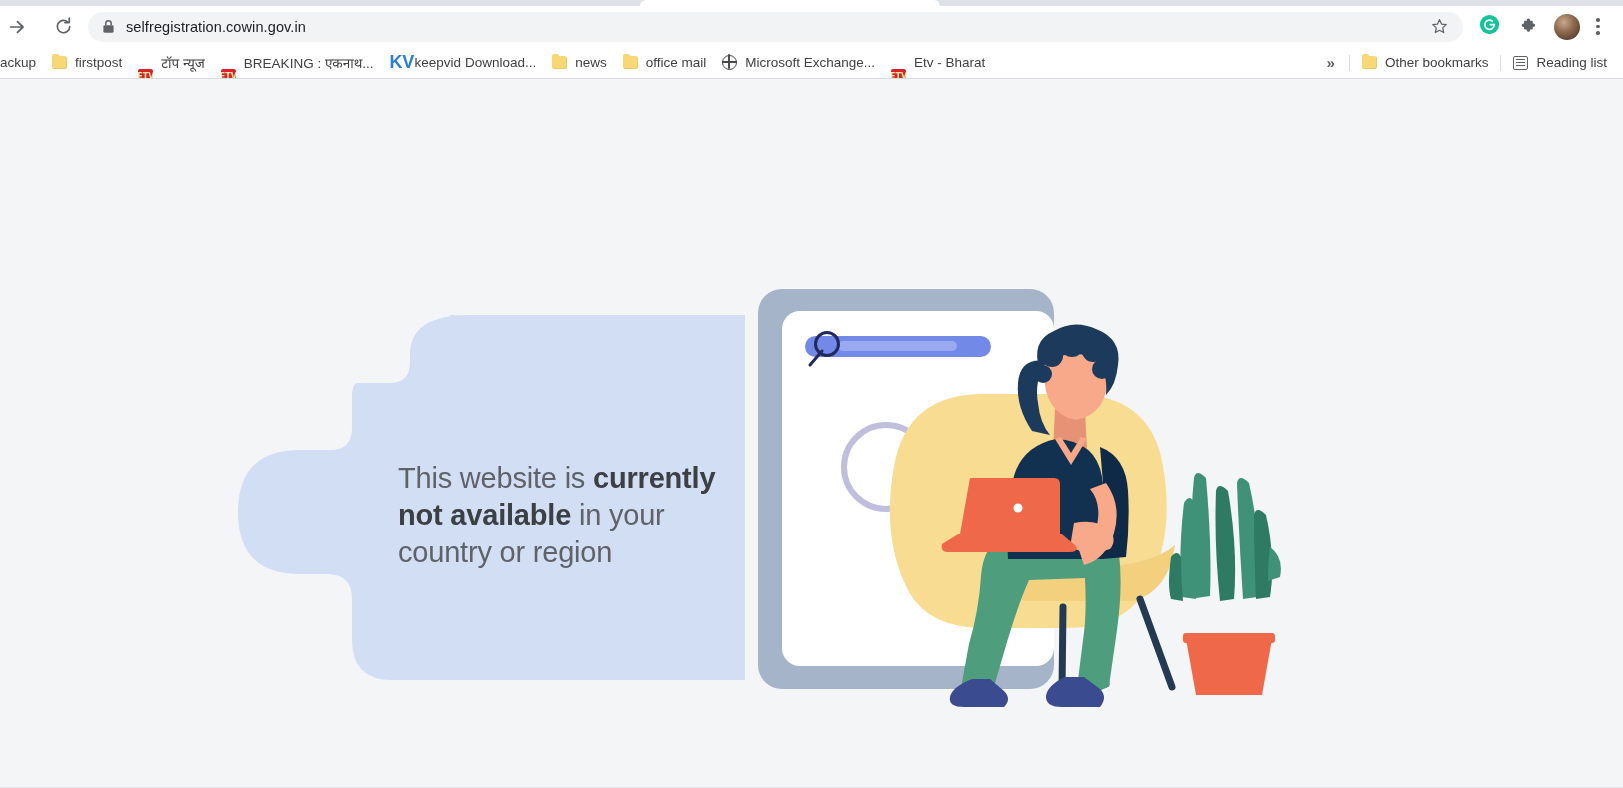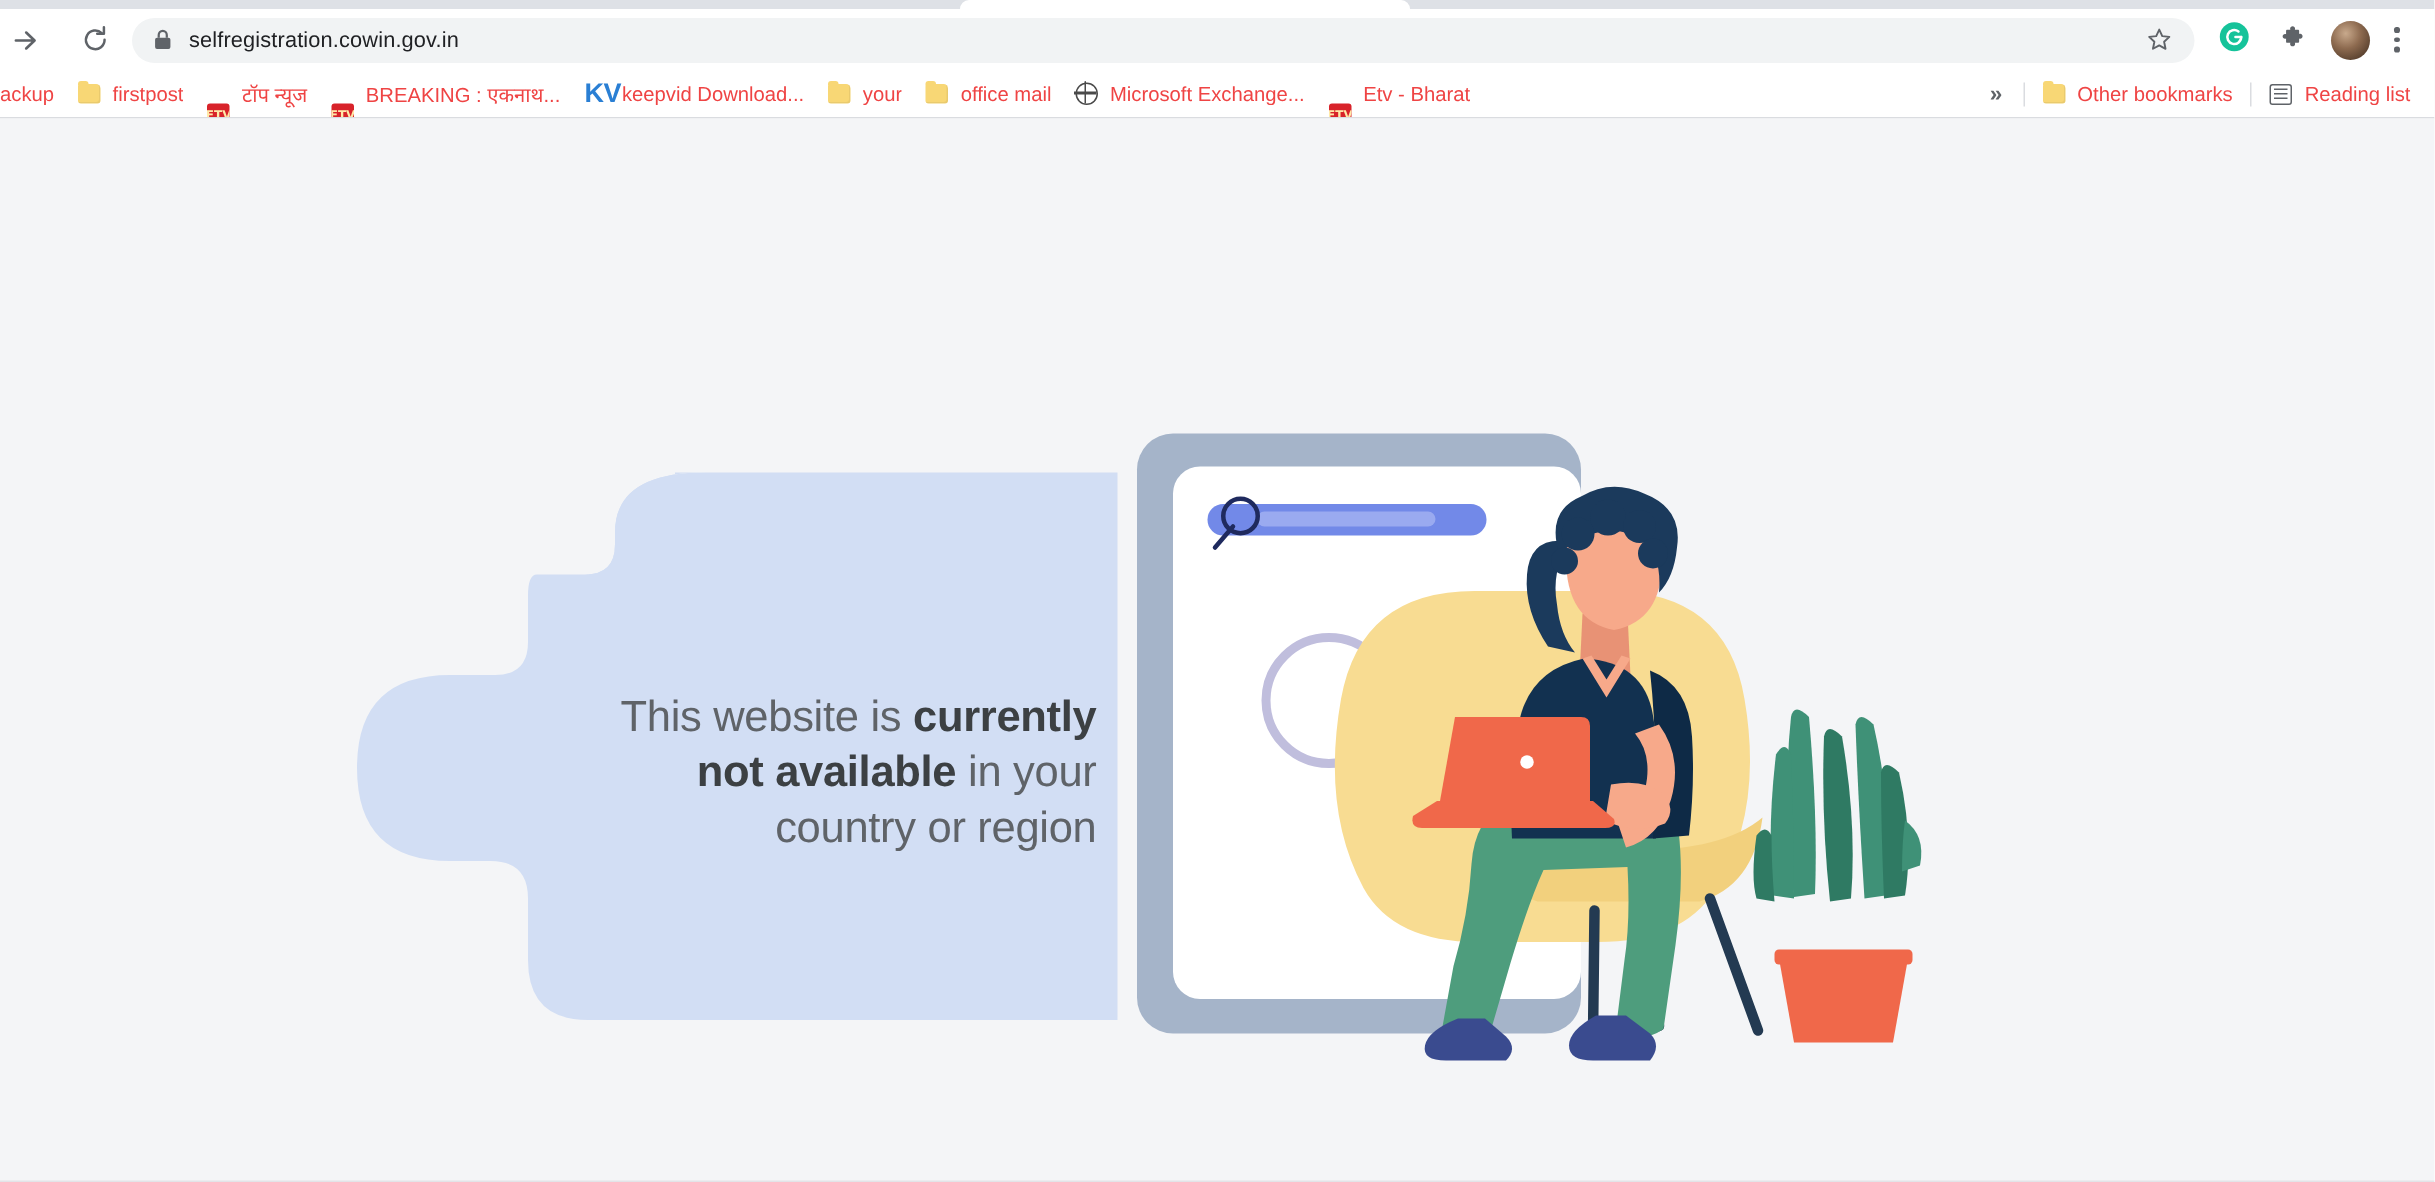--- a/index.html
+++ b/index.html
@@ -115,21 +115,21 @@
     display: flex;
     align-items: center;
     height: 24px;
     padding: 0 8px;
     border-radius: 4px;
     flex: 0 0 auto;
     max-width: 185px;
   }
   .bm-label {
     font-size: 13.5px;
-    color: #ef4444;
+    color: #404040;
     white-space: nowrap;
     overflow: hidden;
     text-overflow: ellipsis;
   }
   .bm-ico { flex: 0 0 auto; margin-right: 8px; display: flex; align-items: center; }
   .fav-folder {
     width: 15px; height: 13px;
     background: #f8d775;
     border-radius: 1.5px 3px 2px 2px;
     position: relative;
@@ -195,24 +195,24 @@
 
   .illustration {
     position: absolute;
     left: 0; top: 0;
     width: 1623px;
     height: 709px;
   }
 
   .msg {
     position: absolute;
-    left: 376px;
+    left: 398px;
     top: 381px;
     width: 355px;
-    text-align: right;
+    text-align: left;
     font-size: 29px;
     line-height: 37px;
     color: #5f6368;
     letter-spacing: -0.2px;
   }
   .msg b { color: #3c4043; font-weight: bold; }
 </style>
 </head>
 <body>
 
@@ -314,21 +314,21 @@
       <span class="bm-ico">
           <span class="fav-kv">KV</span>
         </span>
       <span class="bm-label">keepvid Download...</span>
     </div>
 
     <div class="bm">
       <span class="bm-ico">
           <span class="fav-folder"></span>
         </span>
-      <span class="bm-label">your</span>
+      <span class="bm-label">news</span>
     </div>
 
     <div class="bm">
       <span class="bm-ico">
           <span class="fav-folder"></span>
         </span>
       <span class="bm-label">office mail</span>
     </div>
 
     <div class="bm">

